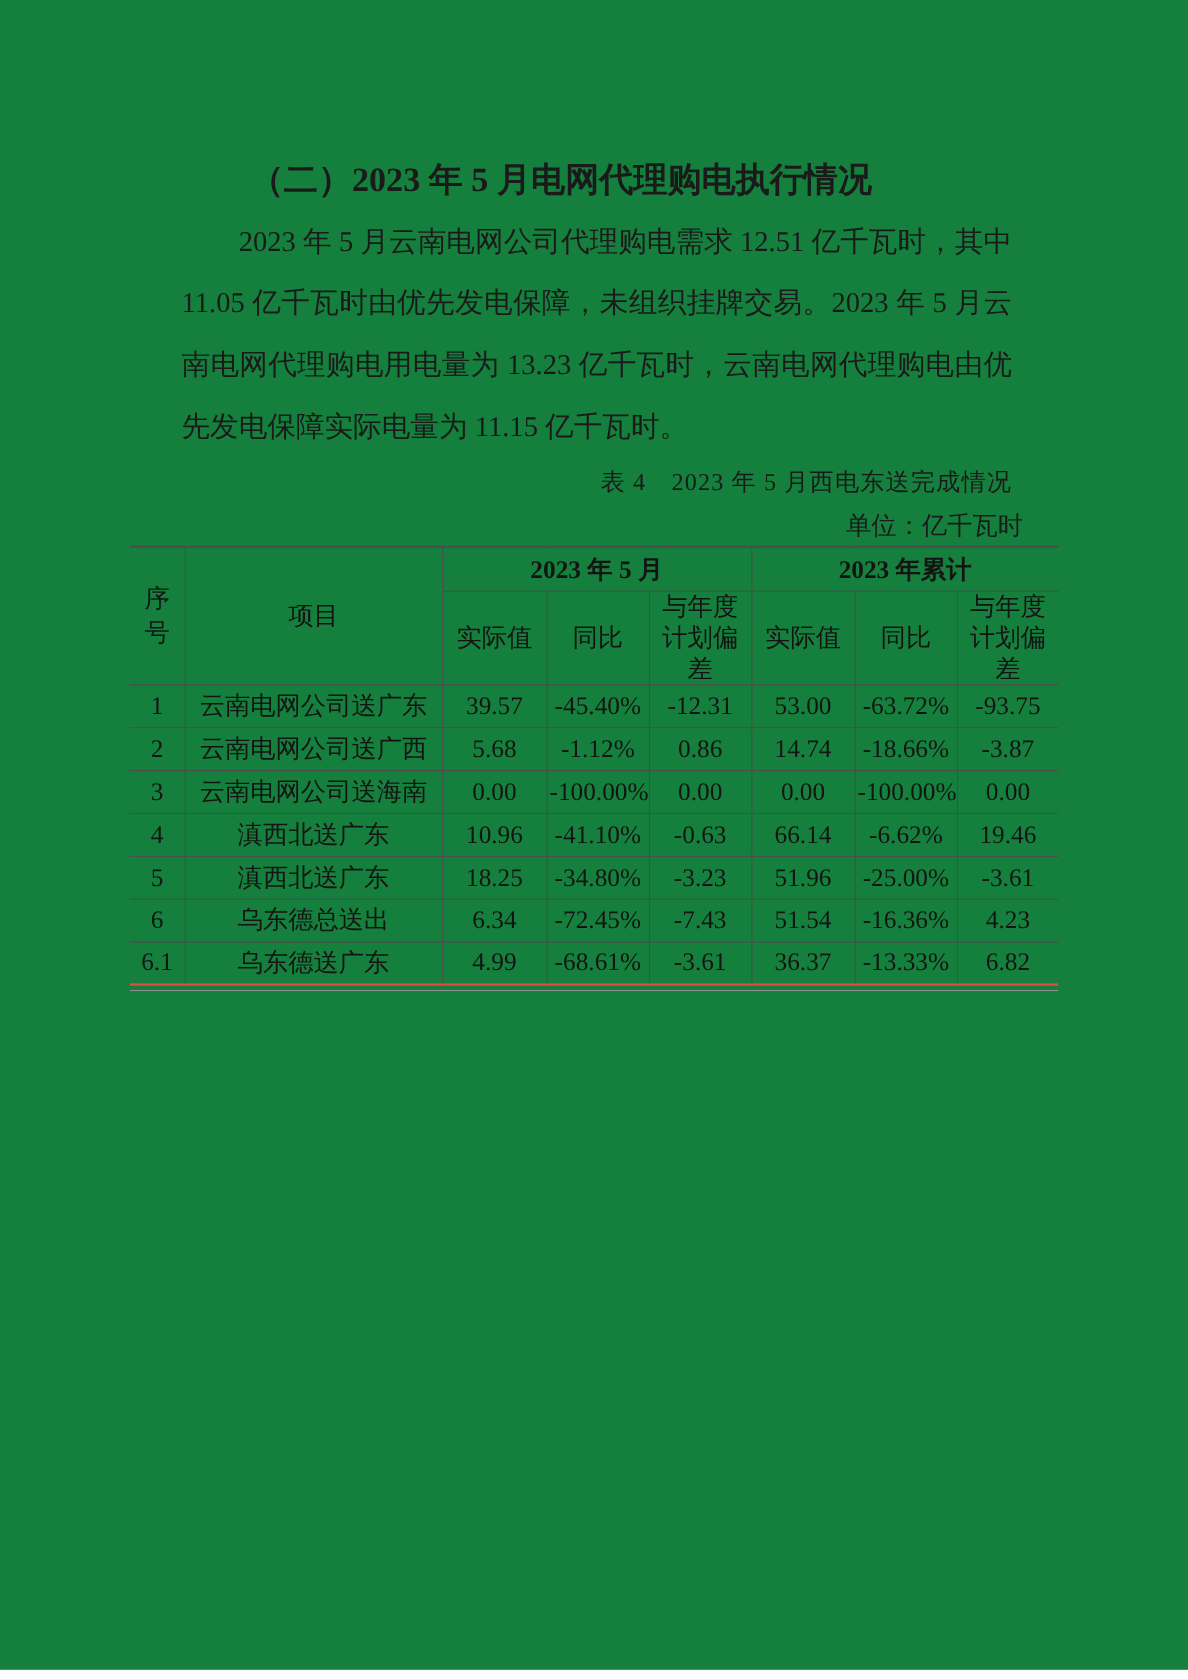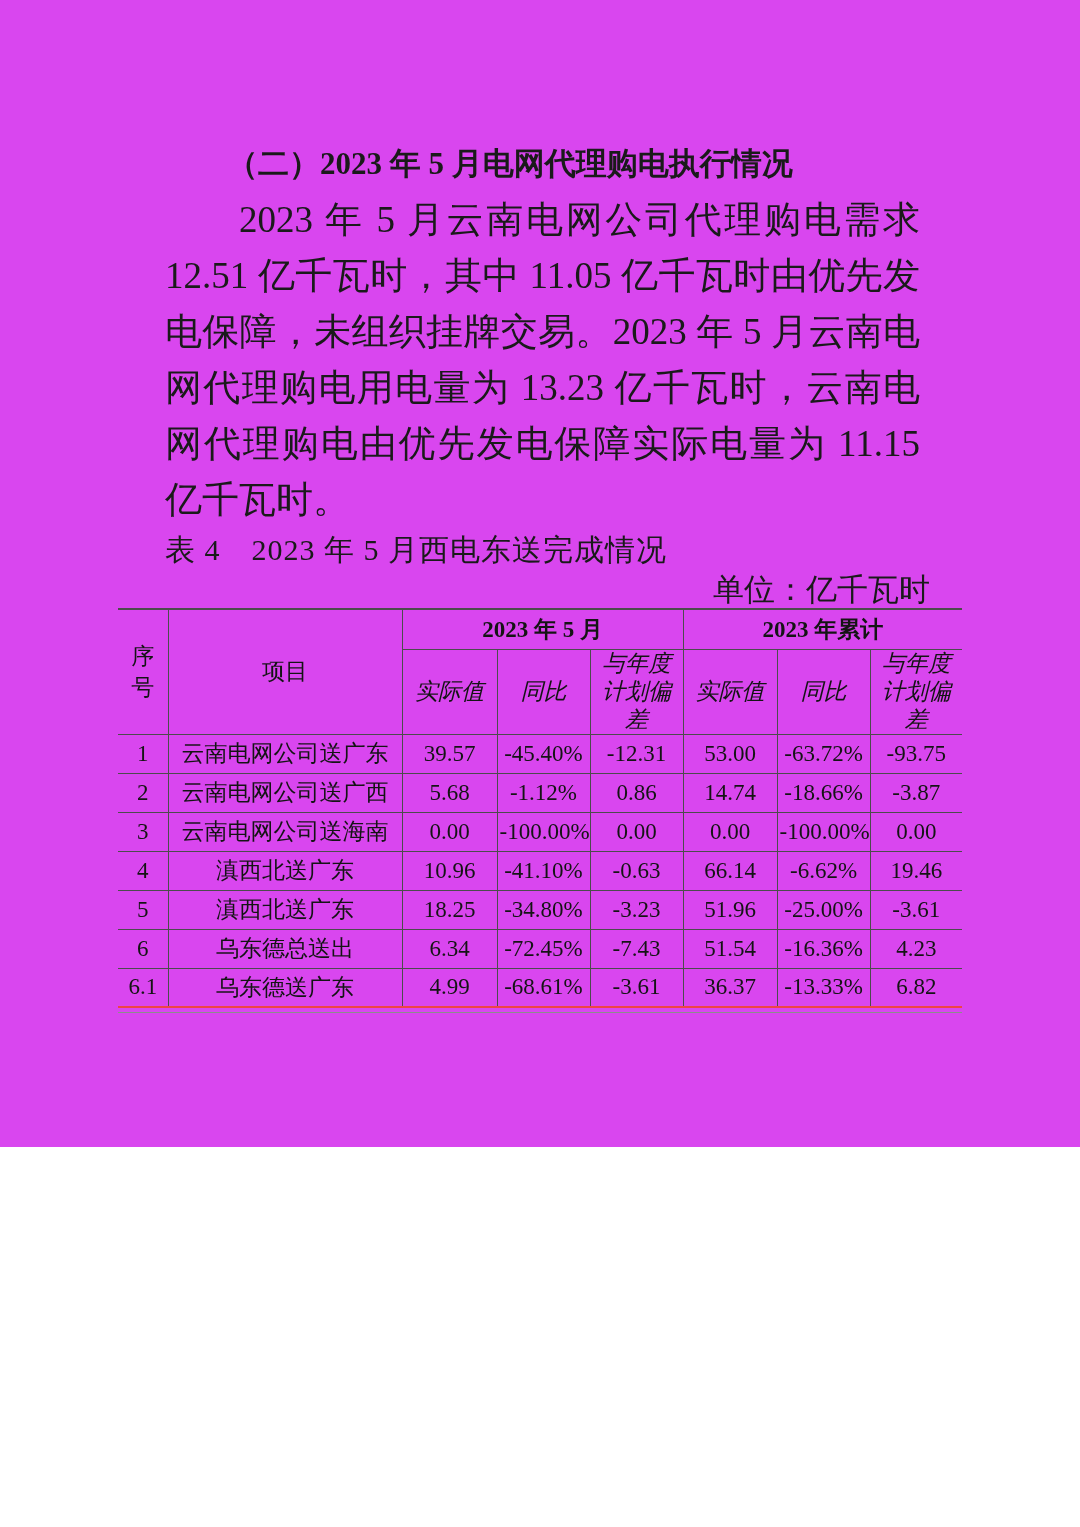--- a/index.html
+++ b/index.html
@@ -3,58 +3,58 @@
 <meta charset="utf-8">
 <style>
   * { box-sizing: border-box; margin: 0; padding: 0; }
   html, body { background: #ffffff; }
   body {
     width: 1080px; height: 1527px;
     font-family: "Liberation Serif", "DejaVu Serif", serif;
     color: #1a1a1a;
     overflow: hidden;
   }
-  .page { width: 1080px; height: 1147px; background: #d946ef; position: relative; }
+  .page { width: 1080px; height: 1518px; background: #15803d; position: relative; }
   .content { padding: 136px 160px 0 165px; }
 
   .doc-heading {
     font-size: 31px; line-height: 56px; font-weight: bold;
     text-indent: 2em; white-space: nowrap;
   }
   .doc-para {
-    font-size: 37px; line-height: 56px;
+    font-size: 26px; line-height: 56px;
     text-indent: 2em; text-align: justify;
   }
   .table-caption {
-    font-size: 30px; line-height: 44px; text-align: left;
+    font-size: 22px; line-height: 44px; text-align: right;
     letter-spacing: 1px;
   }
   .unit-label {
-    font-size: 31px; line-height: 36px; text-align: right;
+    font-size: 23px; line-height: 36px; text-align: right;
     margin-right: -10px;
   }
 
   .table-wrap {
     margin-left: -47px; margin-right: -42px;
     border-bottom: 1.5px solid #8c8c8c;
     padding-bottom: 4px;
     width: 844px;
   }
   table.data-table {
     width: 844px; border-collapse: collapse; table-layout: fixed;
     font-size: 23px; color: #141414;
   }
   .data-table th, .data-table td {
     font-weight: normal; text-align: center; vertical-align: middle;
     border-top: 1.5px solid #4c4c4c;
     padding: 0 2px;
     overflow: hidden;
   }
   .data-table thead tr.group-row th { height: 40px; border-top-width: 2px; }
-  .data-table thead tr.sub-row th { height: 58px; line-height: 1.22; font-style: italic; }
+  .data-table thead tr.sub-row th { height: 58px; line-height: 1.22; }
   .data-table tbody td { height: 39px; }
   .data-table tbody tr:last-child td { border-bottom: 2px solid #ef4444; }
   .data-table .vl { border-left: 1.5px solid #4c4c4c; }
   .data-table .bold { font-weight: bold; }
 </style>
 </head>
 <body>
 
 <div class="page">
   <div class="content">

